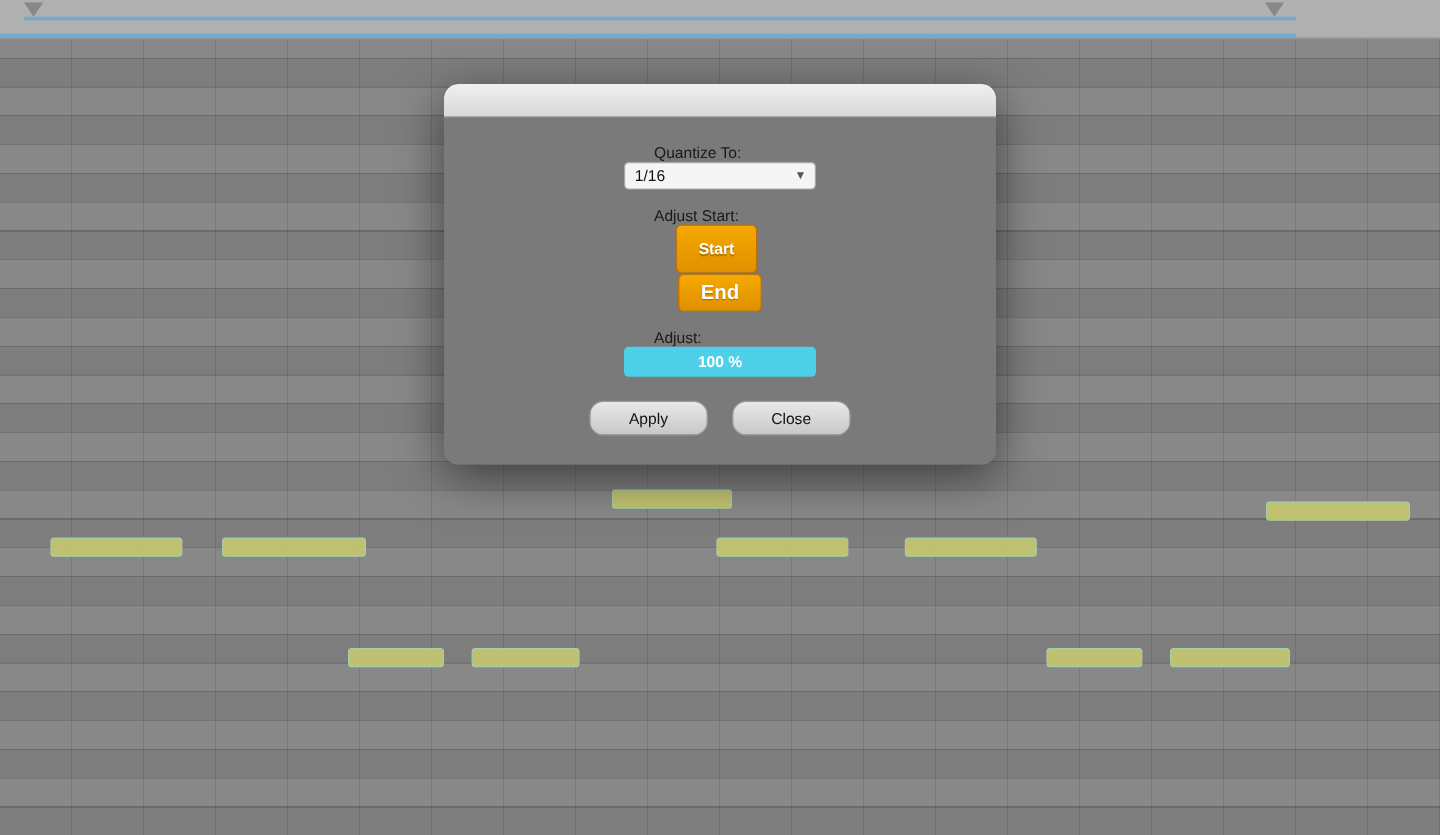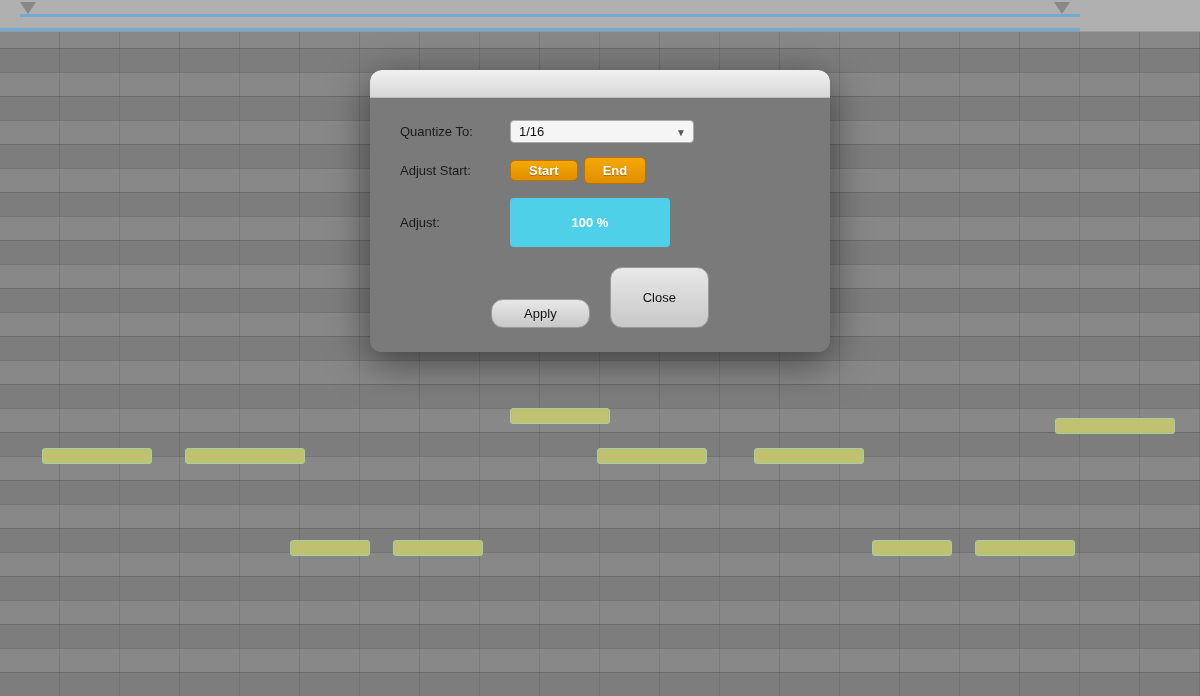--- a/index.html
+++ b/index.html
@@ -157,41 +157,42 @@
     .dialog-body {
       background: #7a7a7a;
       padding: 22px 30px 24px 30px;
       border-radius: 0 0 12px 12px;
     }
 
     .dialog-row {
       display: flex;
       align-items: center;
       margin-bottom: 14px;
+      flex-direction: column;
     }
 
     .dialog-label {
       color: #1a1a1a;
       font-size: 13px;
       font-weight: 500;
       width: 110px;
       flex-shrink: 0;
     }
 
     
     .quantize-select {
       background: #f5f5f5;
       border: 1px solid #aaa;
       border-radius: 4px;
       padding: 3px 24px 3px 8px;
       font-size: 13px;
       color: #111;
       appearance: none;
       -webkit-appearance: none;
-      width: 184px;
+      width: 160px;
       cursor: pointer;
       position: relative;
     }
 
     .select-wrapper {
       position: relative;
       display: inline-block;
     }
 
     .select-wrapper::after {
@@ -206,70 +207,69 @@
     }
 
     
     .btn-start {
       background: linear-gradient(to bottom, #f5a800, #e09000);
       border: 1px solid #c07000;
       border-radius: 5px;
       color: #fff;
       font-size: 13px;
       font-weight: 600;
-      padding: 2px 18px;
+      padding: 12px 18px;
       cursor: pointer;
       margin-right: 6px;
       text-shadow: 0 1px 1px rgba(0,0,0,0.3);
     }
 
     .btn-end {
       background: linear-gradient(to bottom, #f5a800, #e09000);
       border: 1px solid #c07000;
       border-radius: 5px;
       color: #fff;
-      font-size: 13px;
+      font-size: 17px;
       font-weight: 600;
       padding: 5px 18px;
       cursor: pointer;
       text-shadow: 0 1px 1px rgba(0,0,0,0.3);
     }
 
     
     .amount-field {
       background: #4dd0e8;
       border: none;
       border-radius: 4px;
       color: #fff;
       font-size: 13px;
       font-weight: 600;
       text-align: center;
       width: 160px;
-      padding: 17px 0;
+      padding: 5px 0;
       cursor: pointer;
     }
 
     
     .dialog-buttons {
       display: flex;
       justify-content: center;
       gap: 20px;
       margin-top: 20px;
     }
 
     .btn-apply {
       background: linear-gradient(to bottom, #e8e8e8, #c8c8c8);
       border: 1px solid #999;
       border-radius: 12px;
       color: #111;
       font-size: 13px;
       padding: 6px 32px;
       cursor: pointer;
       min-width: 90px;
-      margin-top: 32px;
     }
 
     .btn-close {
       background: linear-gradient(to bottom, #e8e8e8, #c8c8c8);
       border: 1px solid #999;
       border-radius: 12px;
       color: #111;
       font-size: 13px;
       padding: 6px 32px;
       cursor: pointer;

